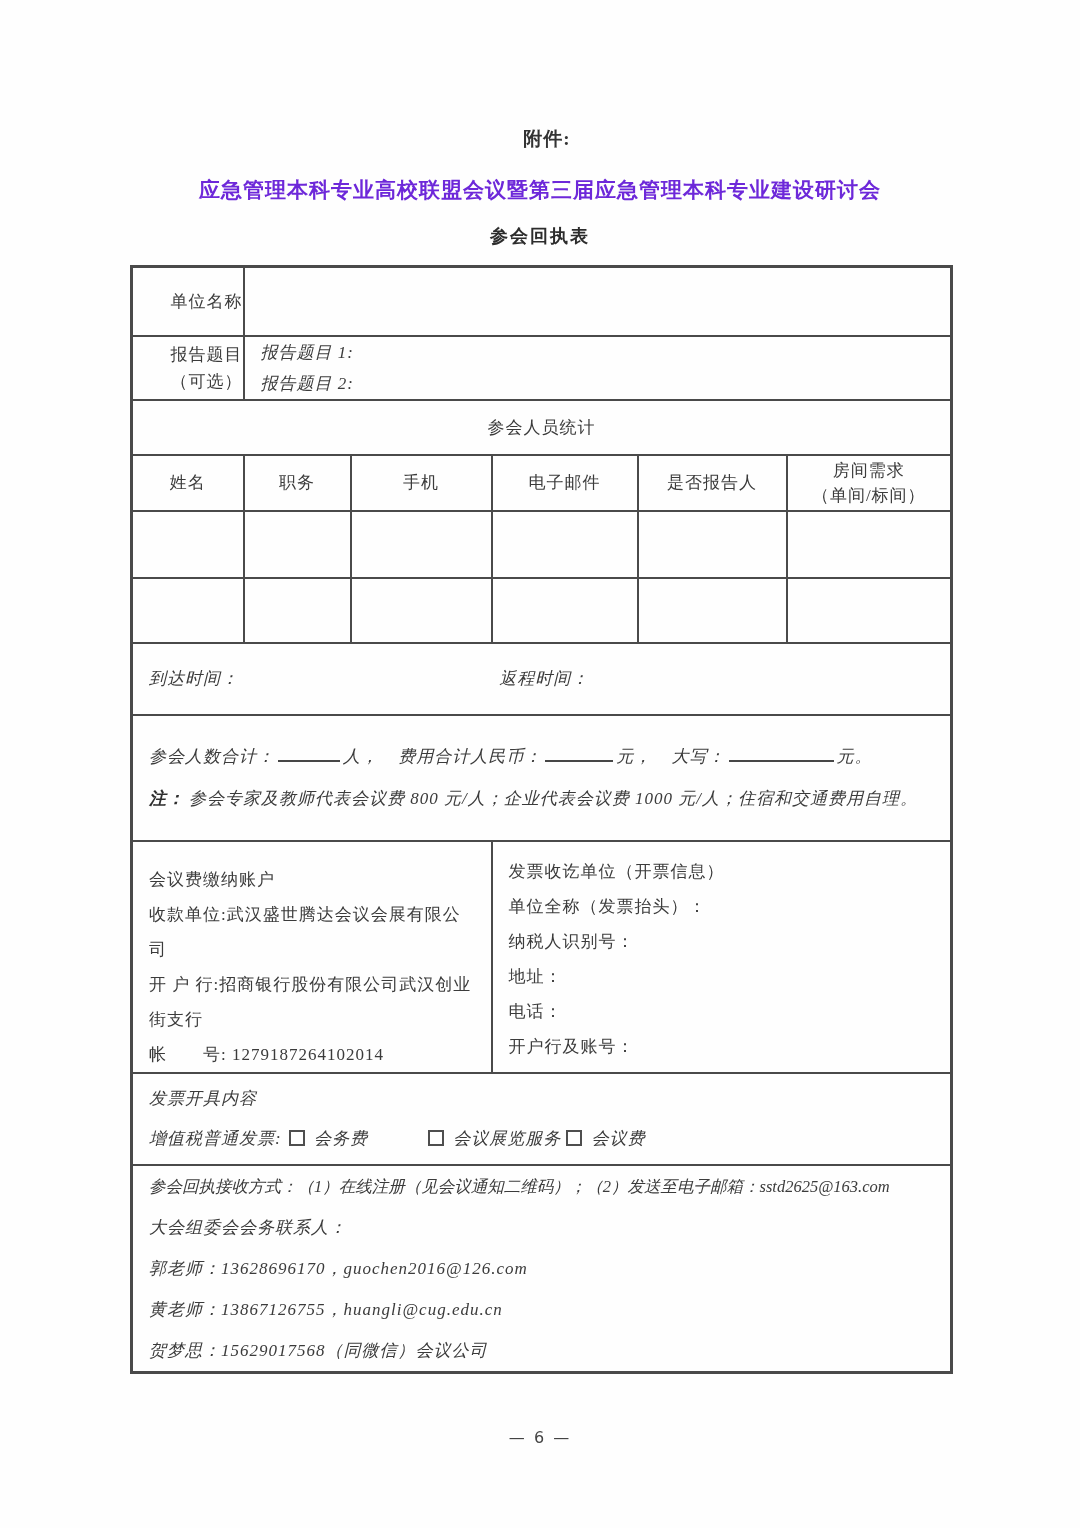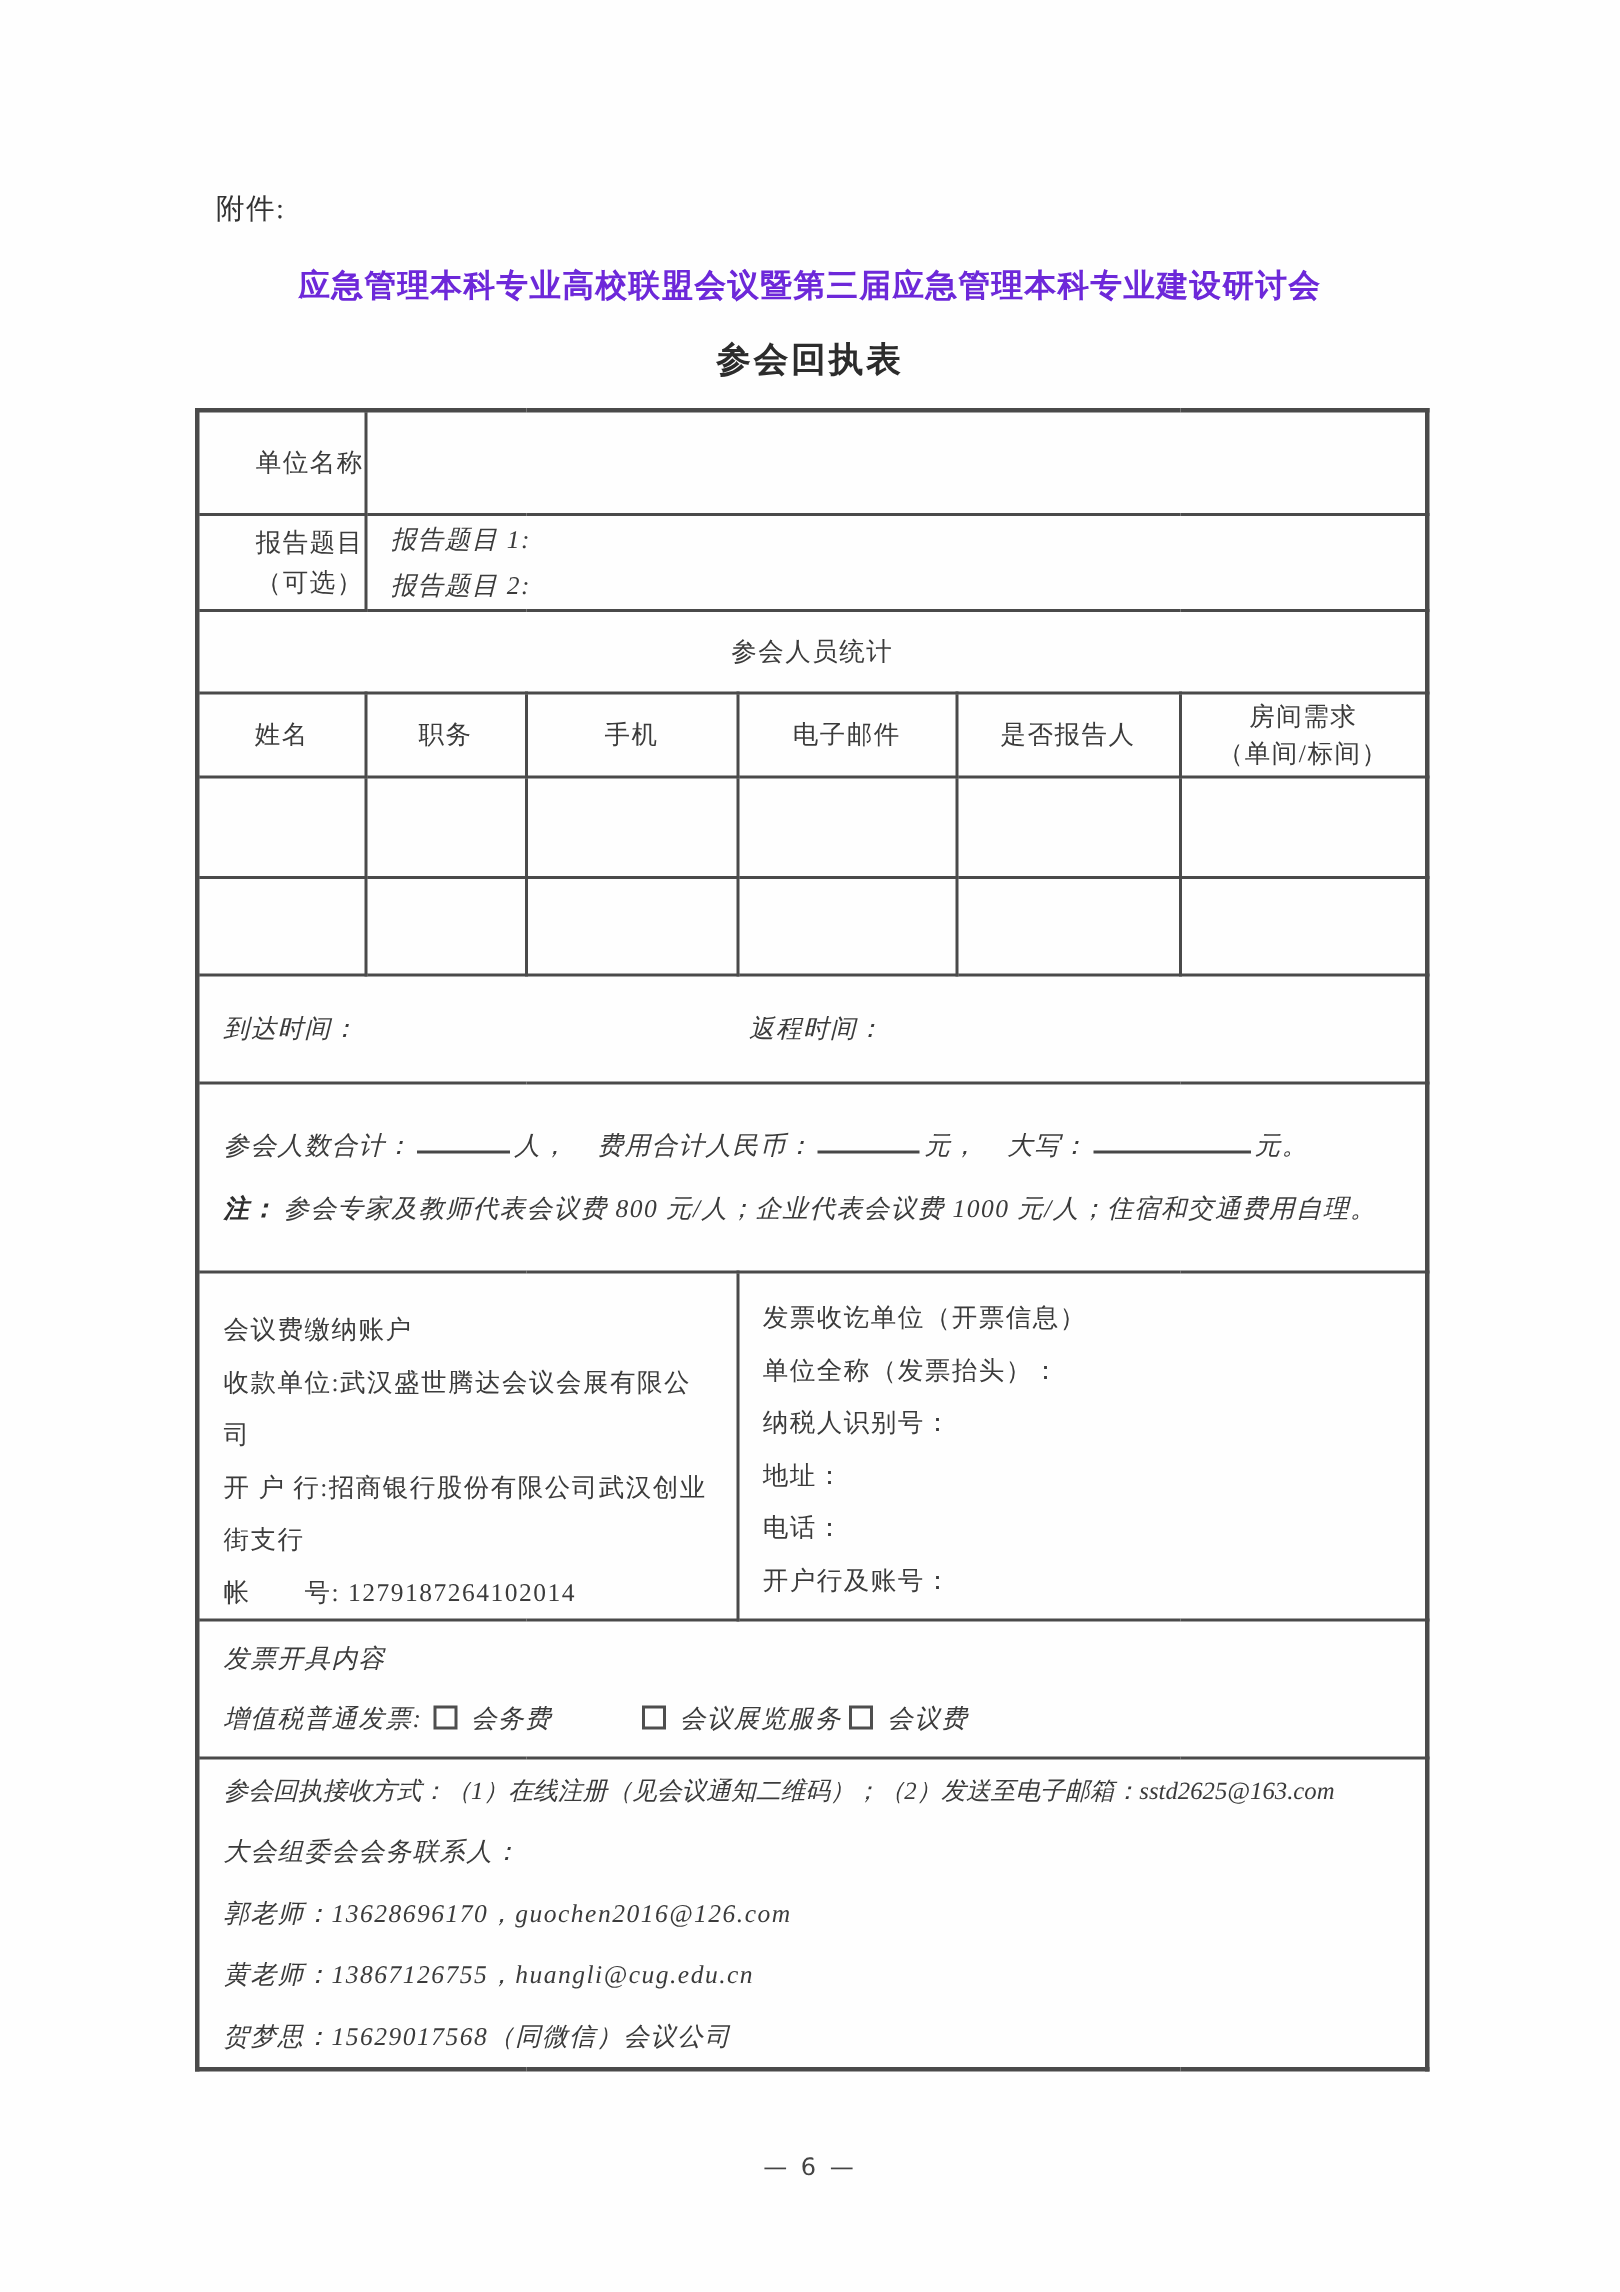--- a/index.html
+++ b/index.html
@@ -5,31 +5,31 @@
   * { box-sizing: border-box; margin: 0; padding: 0; }
   html, body {
     width: 1080px; height: 1528px;
     background: #fefefe;
     font-family: "Liberation Serif", "DejaVu Serif", serif;
     color: #3b3b3b;
     overflow: hidden;
   }
   .doc { width: 820px; margin-left: 130px; padding-top: 126px; }
   .attachment {
-    font-size: 19px; font-weight: 400; color: #333;
-    padding-left: 14px; letter-spacing: 1px;
+    font-size: 19px; font-weight: 700; color: #333;
+    padding-left: 14px; letter-spacing: 1px; text-align: center;
   }
   .title {
     margin-top: 24px; text-align: center;
     font-size: 21px; font-weight: 700; color: #6d28d9;
     letter-spacing: 1px; white-space: nowrap;
   }
   .form-title {
     margin-top: 20px; margin-bottom: 17px; text-align: center;
-    font-size: 23px; font-weight: 700; color: #2c2c2c; letter-spacing: 2px;
+    font-size: 18px; font-weight: 700; color: #2c2c2c; letter-spacing: 2px;
   }
   table.form-table {
     width: 820px; border-collapse: collapse; table-layout: fixed;
     border: 3px solid #4a4a4a;
     font-size: 17px; color: #3b3b3b;
   }
   td { border: 2px solid #4a4a4a; vertical-align: middle; letter-spacing: 1px; }
   .c-label { text-align: right; line-height: 27px; }
   .c-center { text-align: center; }
   .c-text { padding-left: 16px; padding-right: 8px; font-style: italic; }

